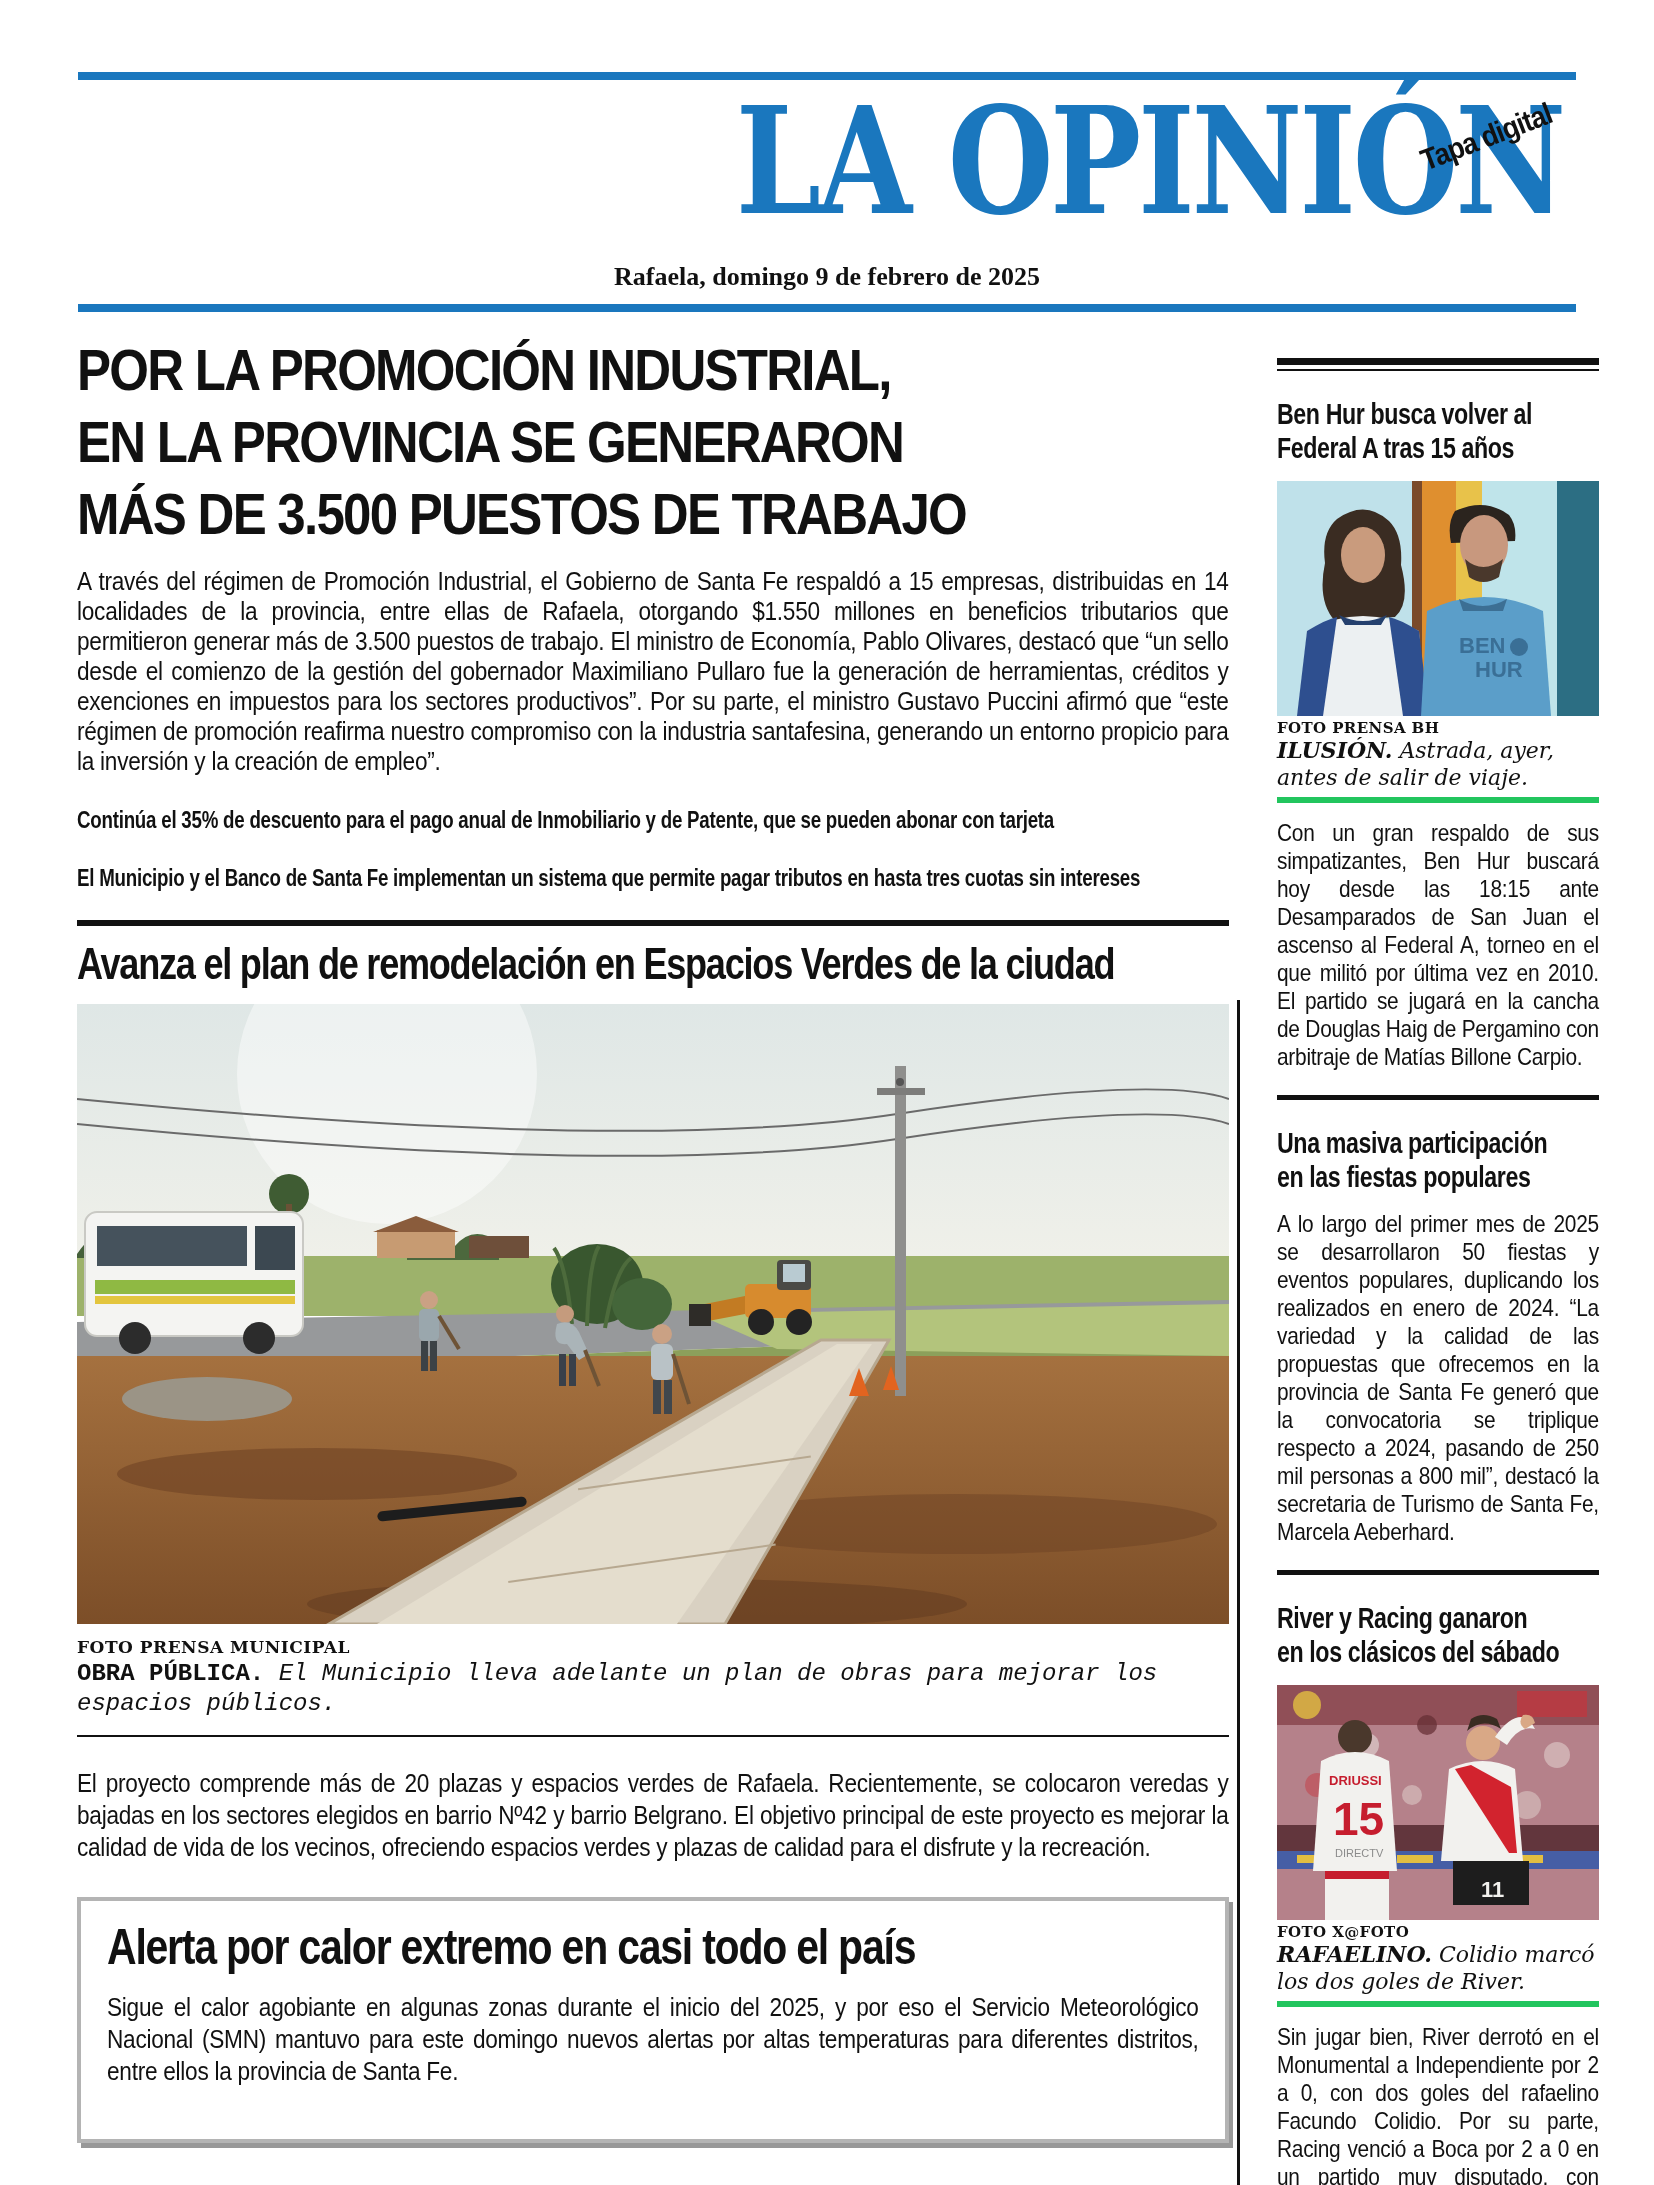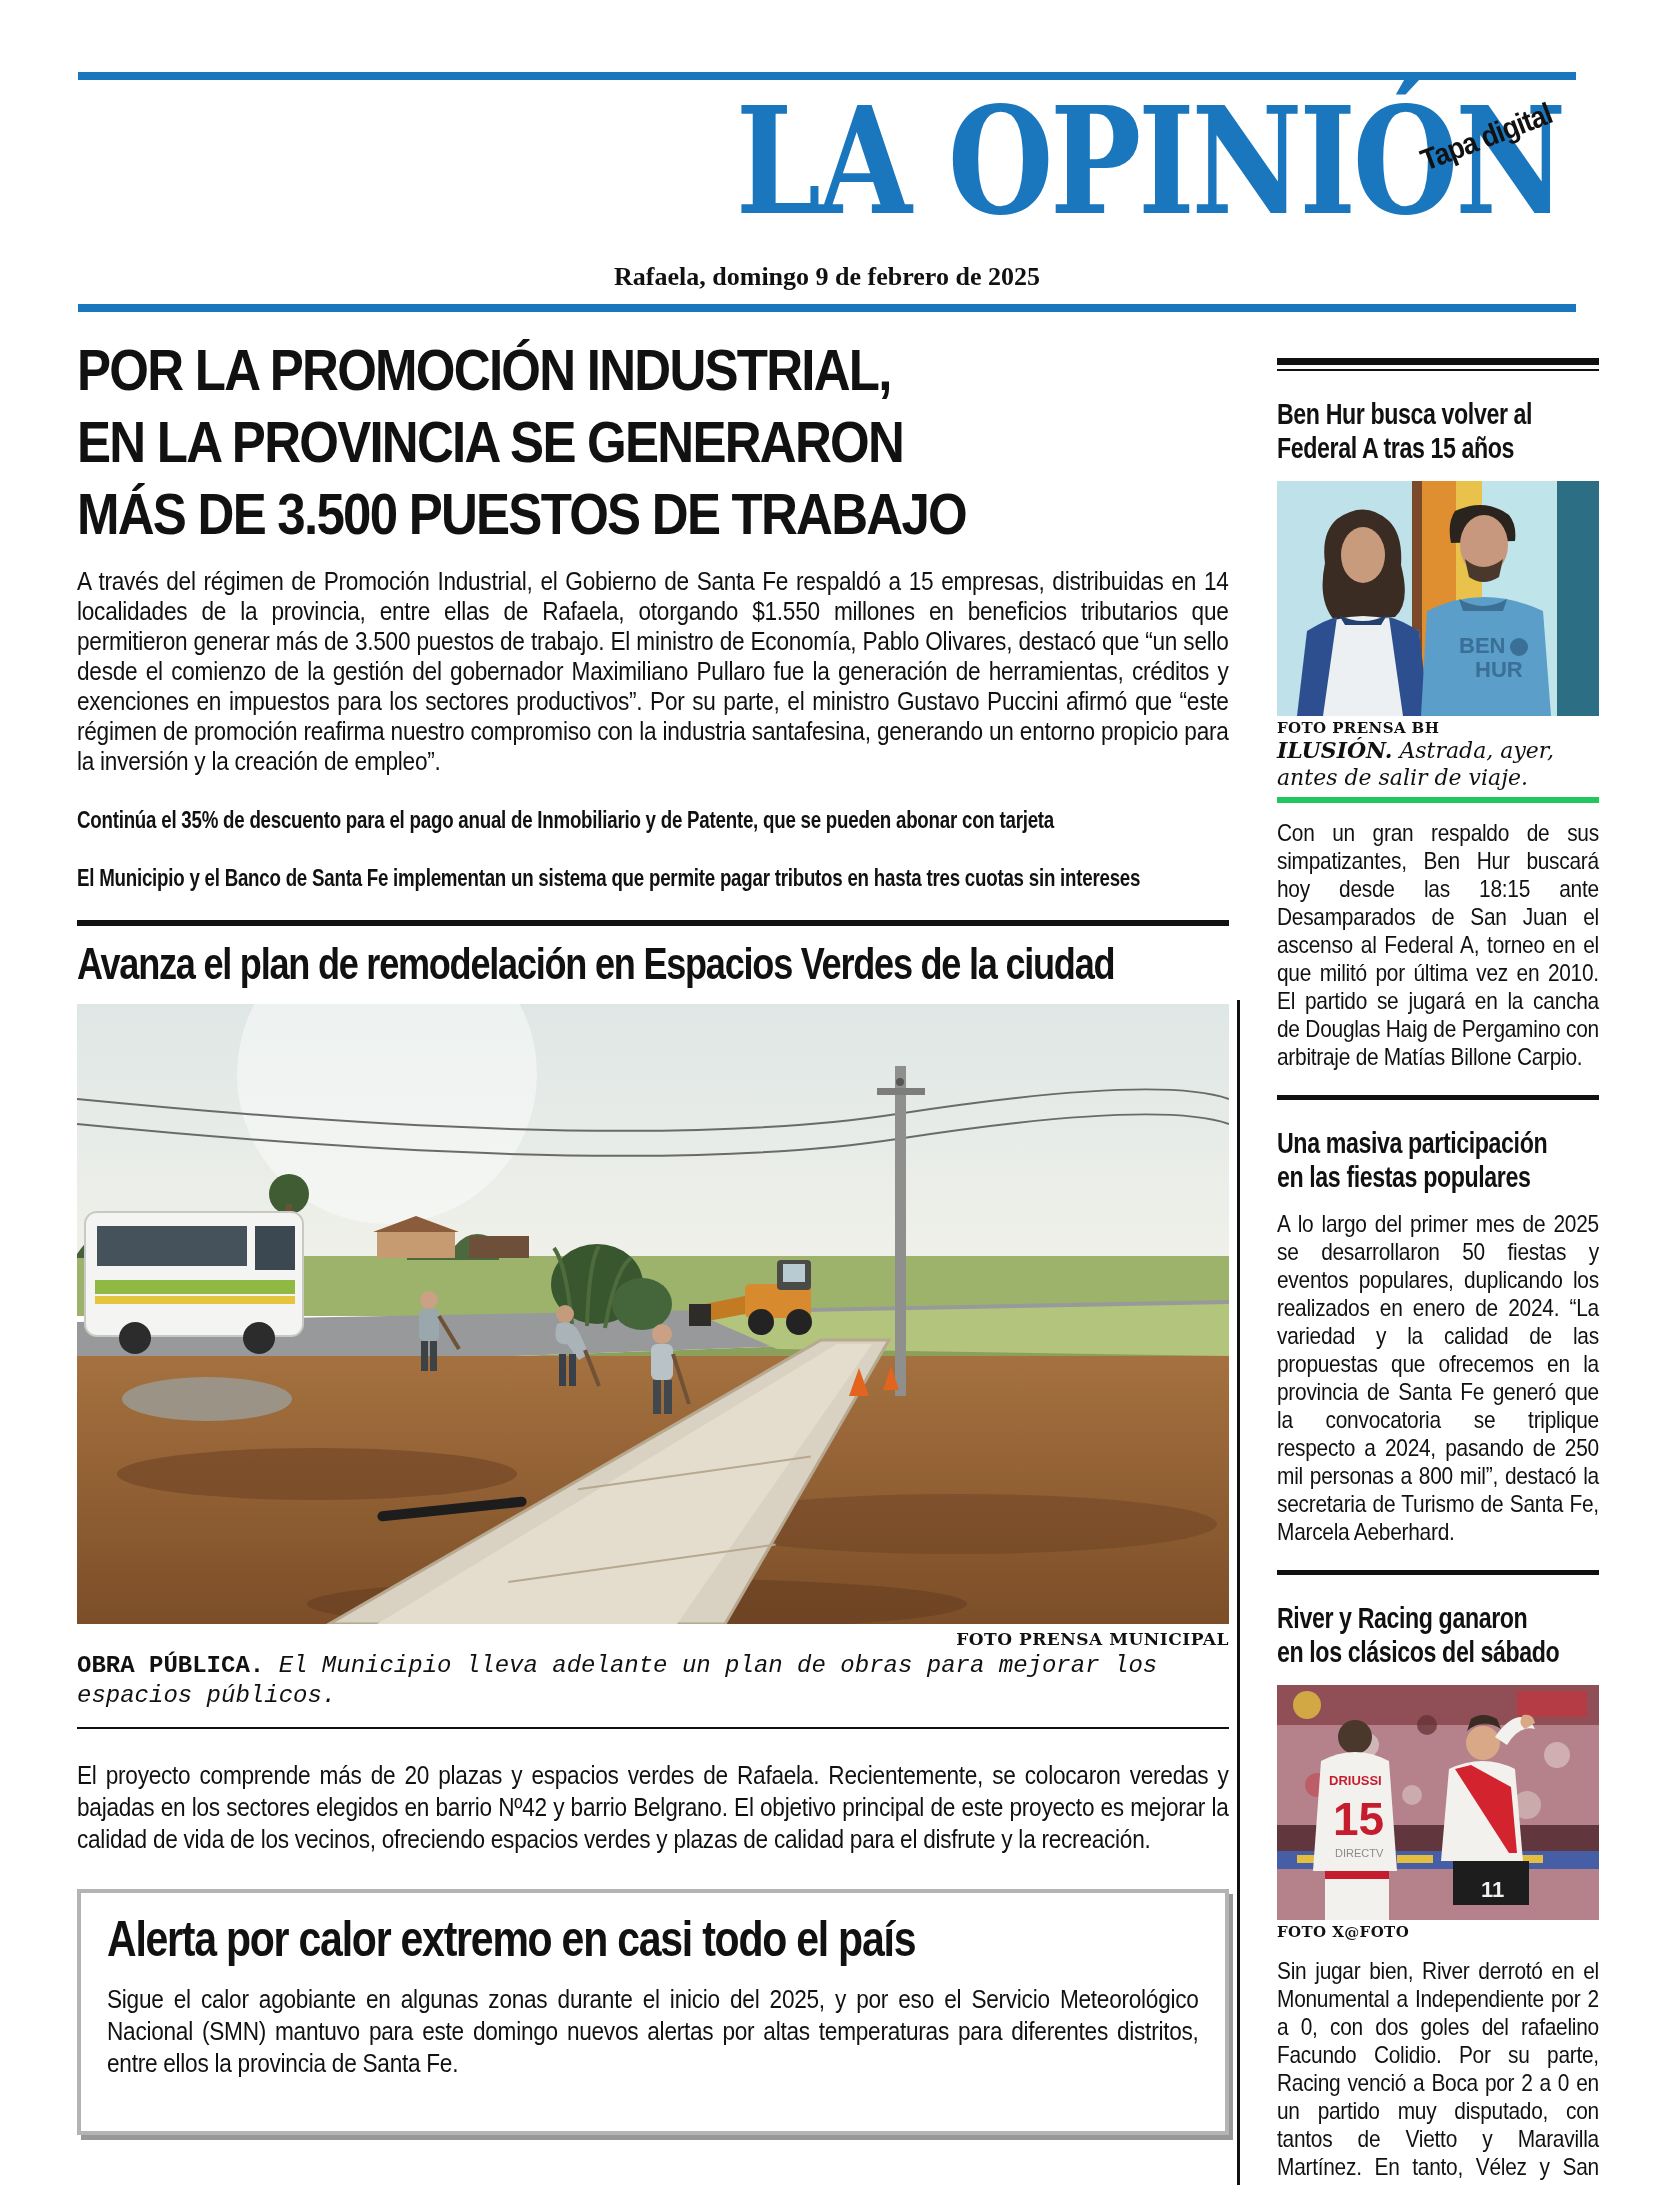--- a/index.html
+++ b/index.html
@@ -26,21 +26,21 @@
   .headline{font-weight:bold;font-size:58px;line-height:72px;letter-spacing:-2px;margin-top:22px;}
   .lede{font-size:26px;line-height:30px;text-align:justify;margin-top:16px;
         width:114.9%;transform:scaleX(0.87);transform-origin:0 0;letter-spacing:-0.3px;}
   .subhead{font-weight:bold;font-size:24px;white-space:nowrap;
            transform:scaleX(0.78);transform-origin:0 0;margin-top:30px;letter-spacing:-0.3px;}
   .rule-black{height:6px;background:#111;margin-top:28px;}
   .section-head{font-weight:bold;font-size:44px;line-height:52px;letter-spacing:-1.5px;
                 transform:scaleX(0.82);transform-origin:0 0;white-space:nowrap;margin-top:12px;}
   .photo-main{margin-top:14px;width:1152px;height:620px;display:block;}
   .credit{font-family:"DejaVu Serif",serif;font-weight:bold;font-size:17px;
-          text-align:right;margin-top:5px;letter-spacing:0.5px;}
+          margin-top:13px;letter-spacing:0.5px;}
   .caption{font-family:Liberation Mono, monospace;font-size:24px;line-height:30px;
            border-bottom:2px solid #111;padding-bottom:16px;margin-top:2px;}
   .caption .lead{font-weight:bold;}
   .caption .rest{font-style:italic;}
   .bodytext{font-size:26px;line-height:32px;text-align:justify;margin-top:30px;
             width:114.9%;transform:scaleX(0.87);transform-origin:0 0;letter-spacing:-0.3px;}
   .alert-box{margin-top:34px;border:4px solid #b4b4b4;box-shadow:4px 5px 0 #989898;
              padding:18px 26px 26px 26px;}
   .alert-head{font-weight:bold;font-size:50px;line-height:56px;letter-spacing:-1.5px;
               transform:scaleX(0.82);transform-origin:0 0;white-space:nowrap;}
@@ -310,19 +310,22 @@
             <path d="M190 46 q16 -14 34 -2 l-4 -10 q-14 -8 -26 0 z" fill="#3a2c22"></path>
             <path d="M218 52 q18 -26 34 -18 l6 10 q-16 -4 -28 16 z" fill="#f2f1ee"></path>
             <path d="M246 30 q10 -2 12 8 l-10 6 q-8 -6 -2 -14" fill="#d9a886"></path>
             <path d="M172 84 q34 -16 66 0 l8 92 l-82 0 z" fill="#f2f1ee"></path>
             <path d="M178 84 l54 84 l8 0 l-6 -66 l-40 -22 z" fill="#d2232e"></path>
             <rect x="176" y="176" width="76" height="44" fill="#1d1d1d"></rect>
             <text x="204" y="212" font-size="22" font-weight="bold" fill="#f2f1ee" font-family="Liberation Sans,sans-serif">11</text>
           </g>
         </svg>
         <div class="credit-s">FOTO X@FOTO</div>
+        <div class="caption-s">
+          <span class="lead">RAFAELINO.</span><span class="rest"> Colidio marcó los dos goles de River.</span>
+        </div>
         <p class="side-body">Sin jugar bien, River derrotó en el Monumental a Independiente por 2 a 0, con dos goles del rafaelino Facundo Colidio. Por su parte, Racing venció a Boca por 2 a 0 en un partido muy disputado, con tantos de Vietto y Maravilla Martínez. En tanto, Vélez y San Lorenzo igualaron 0 a 0.</p>
       </div>
 
     </div>
   </div>
 
 </div>
 
 </body></html>

